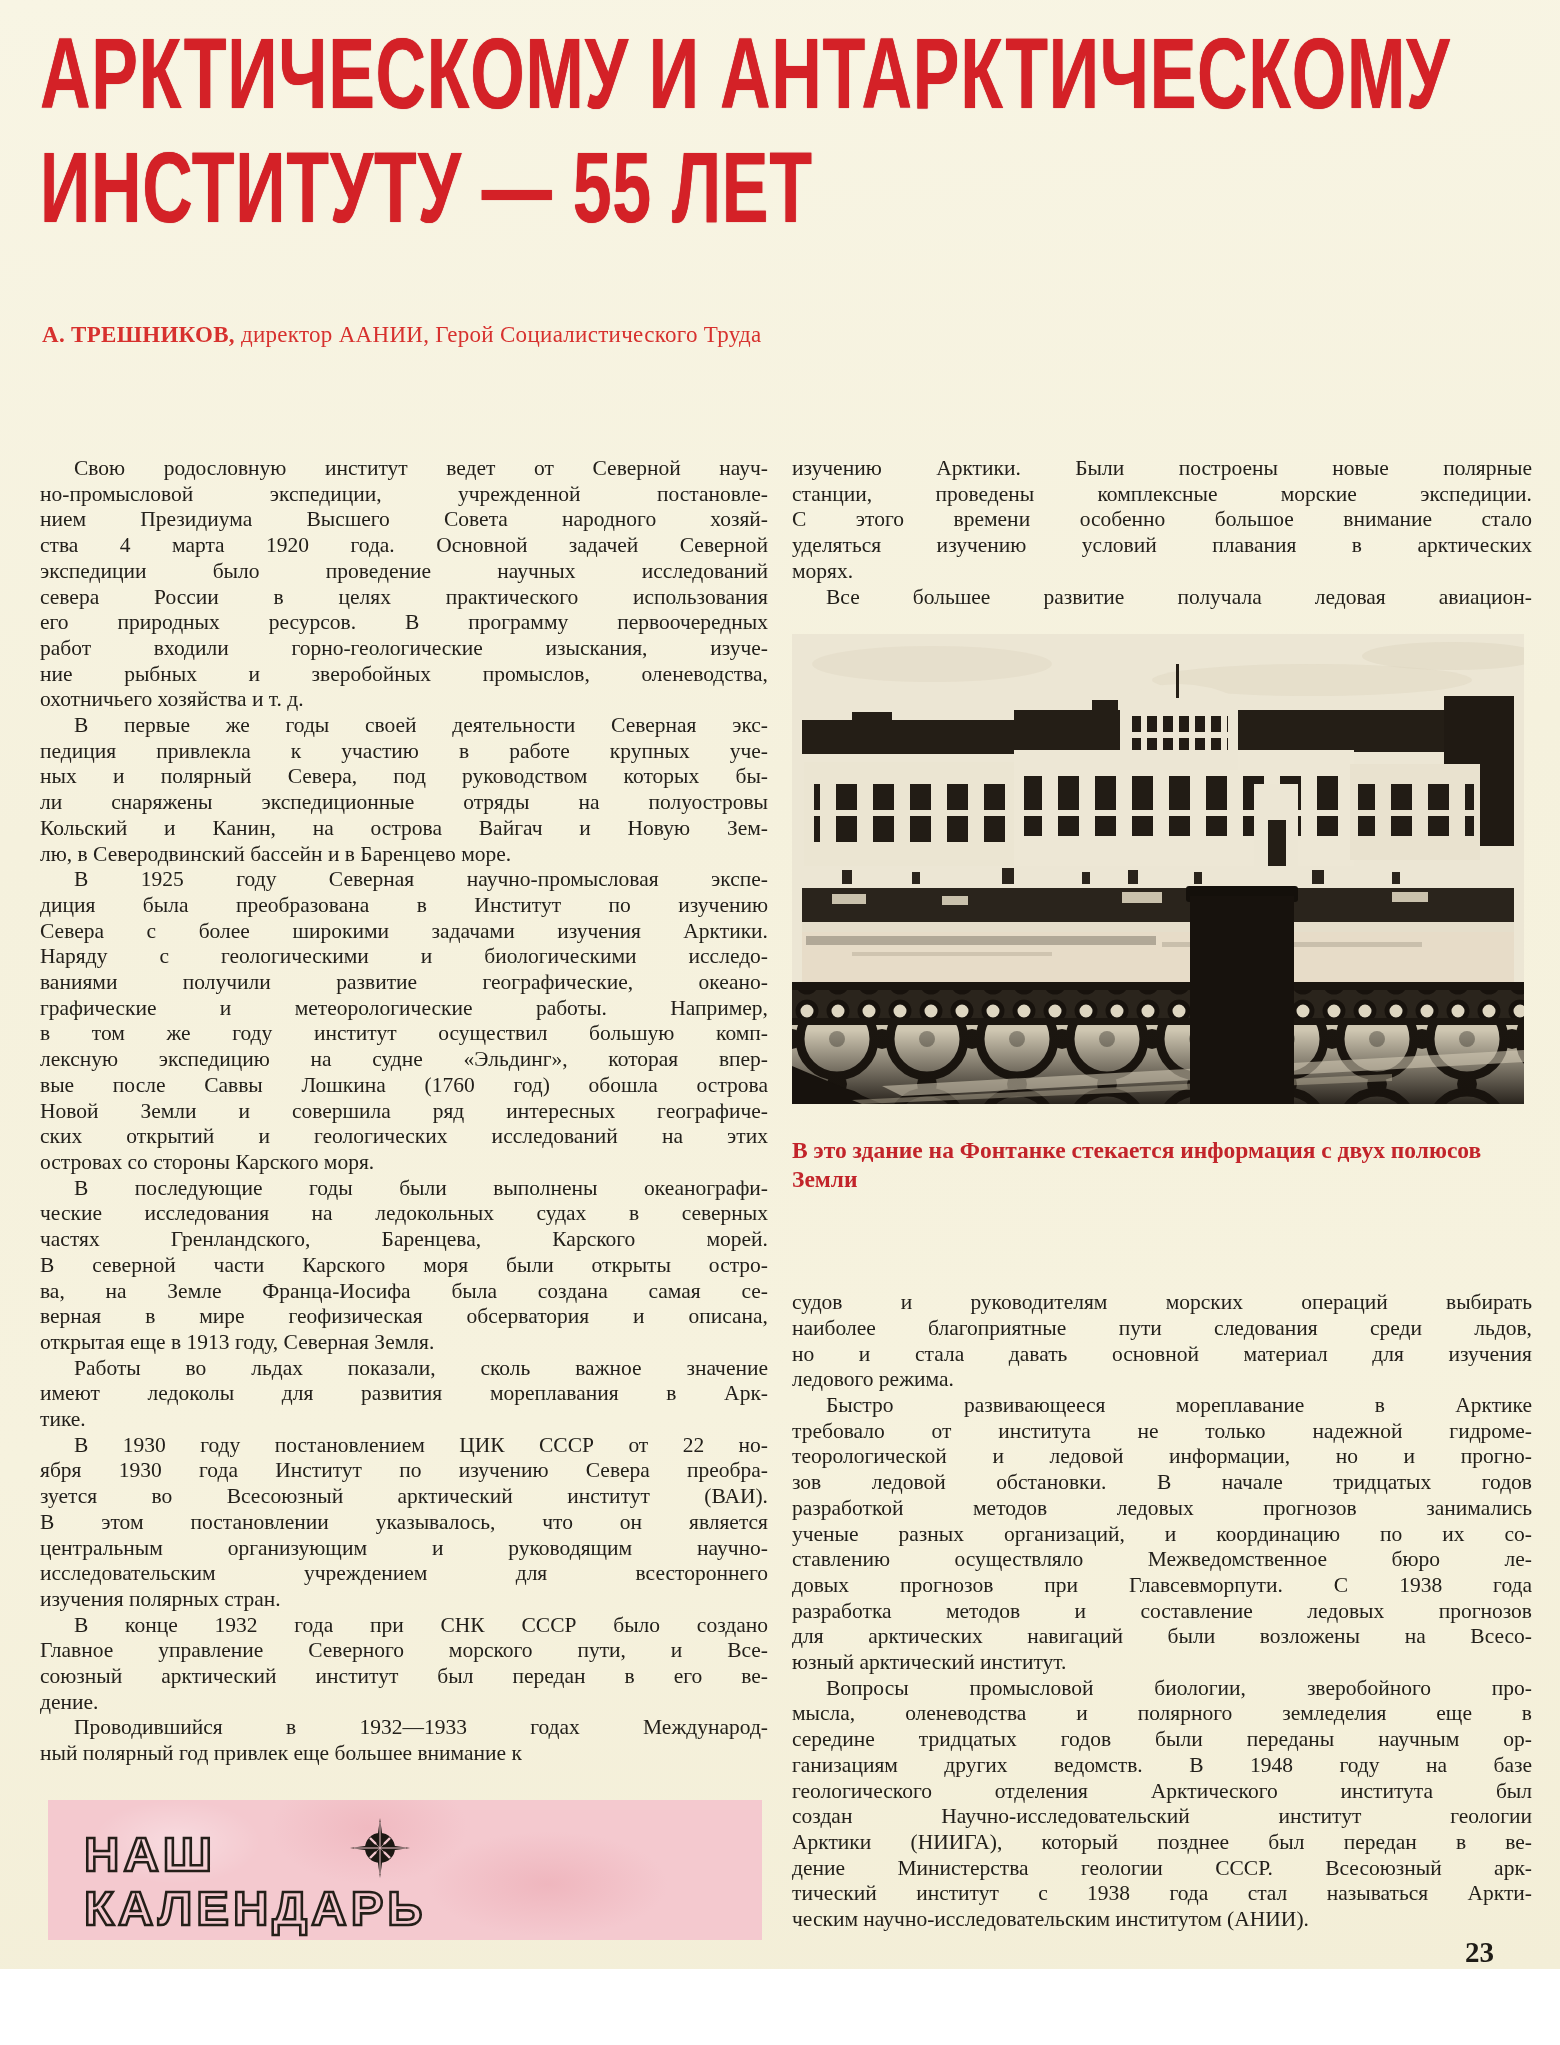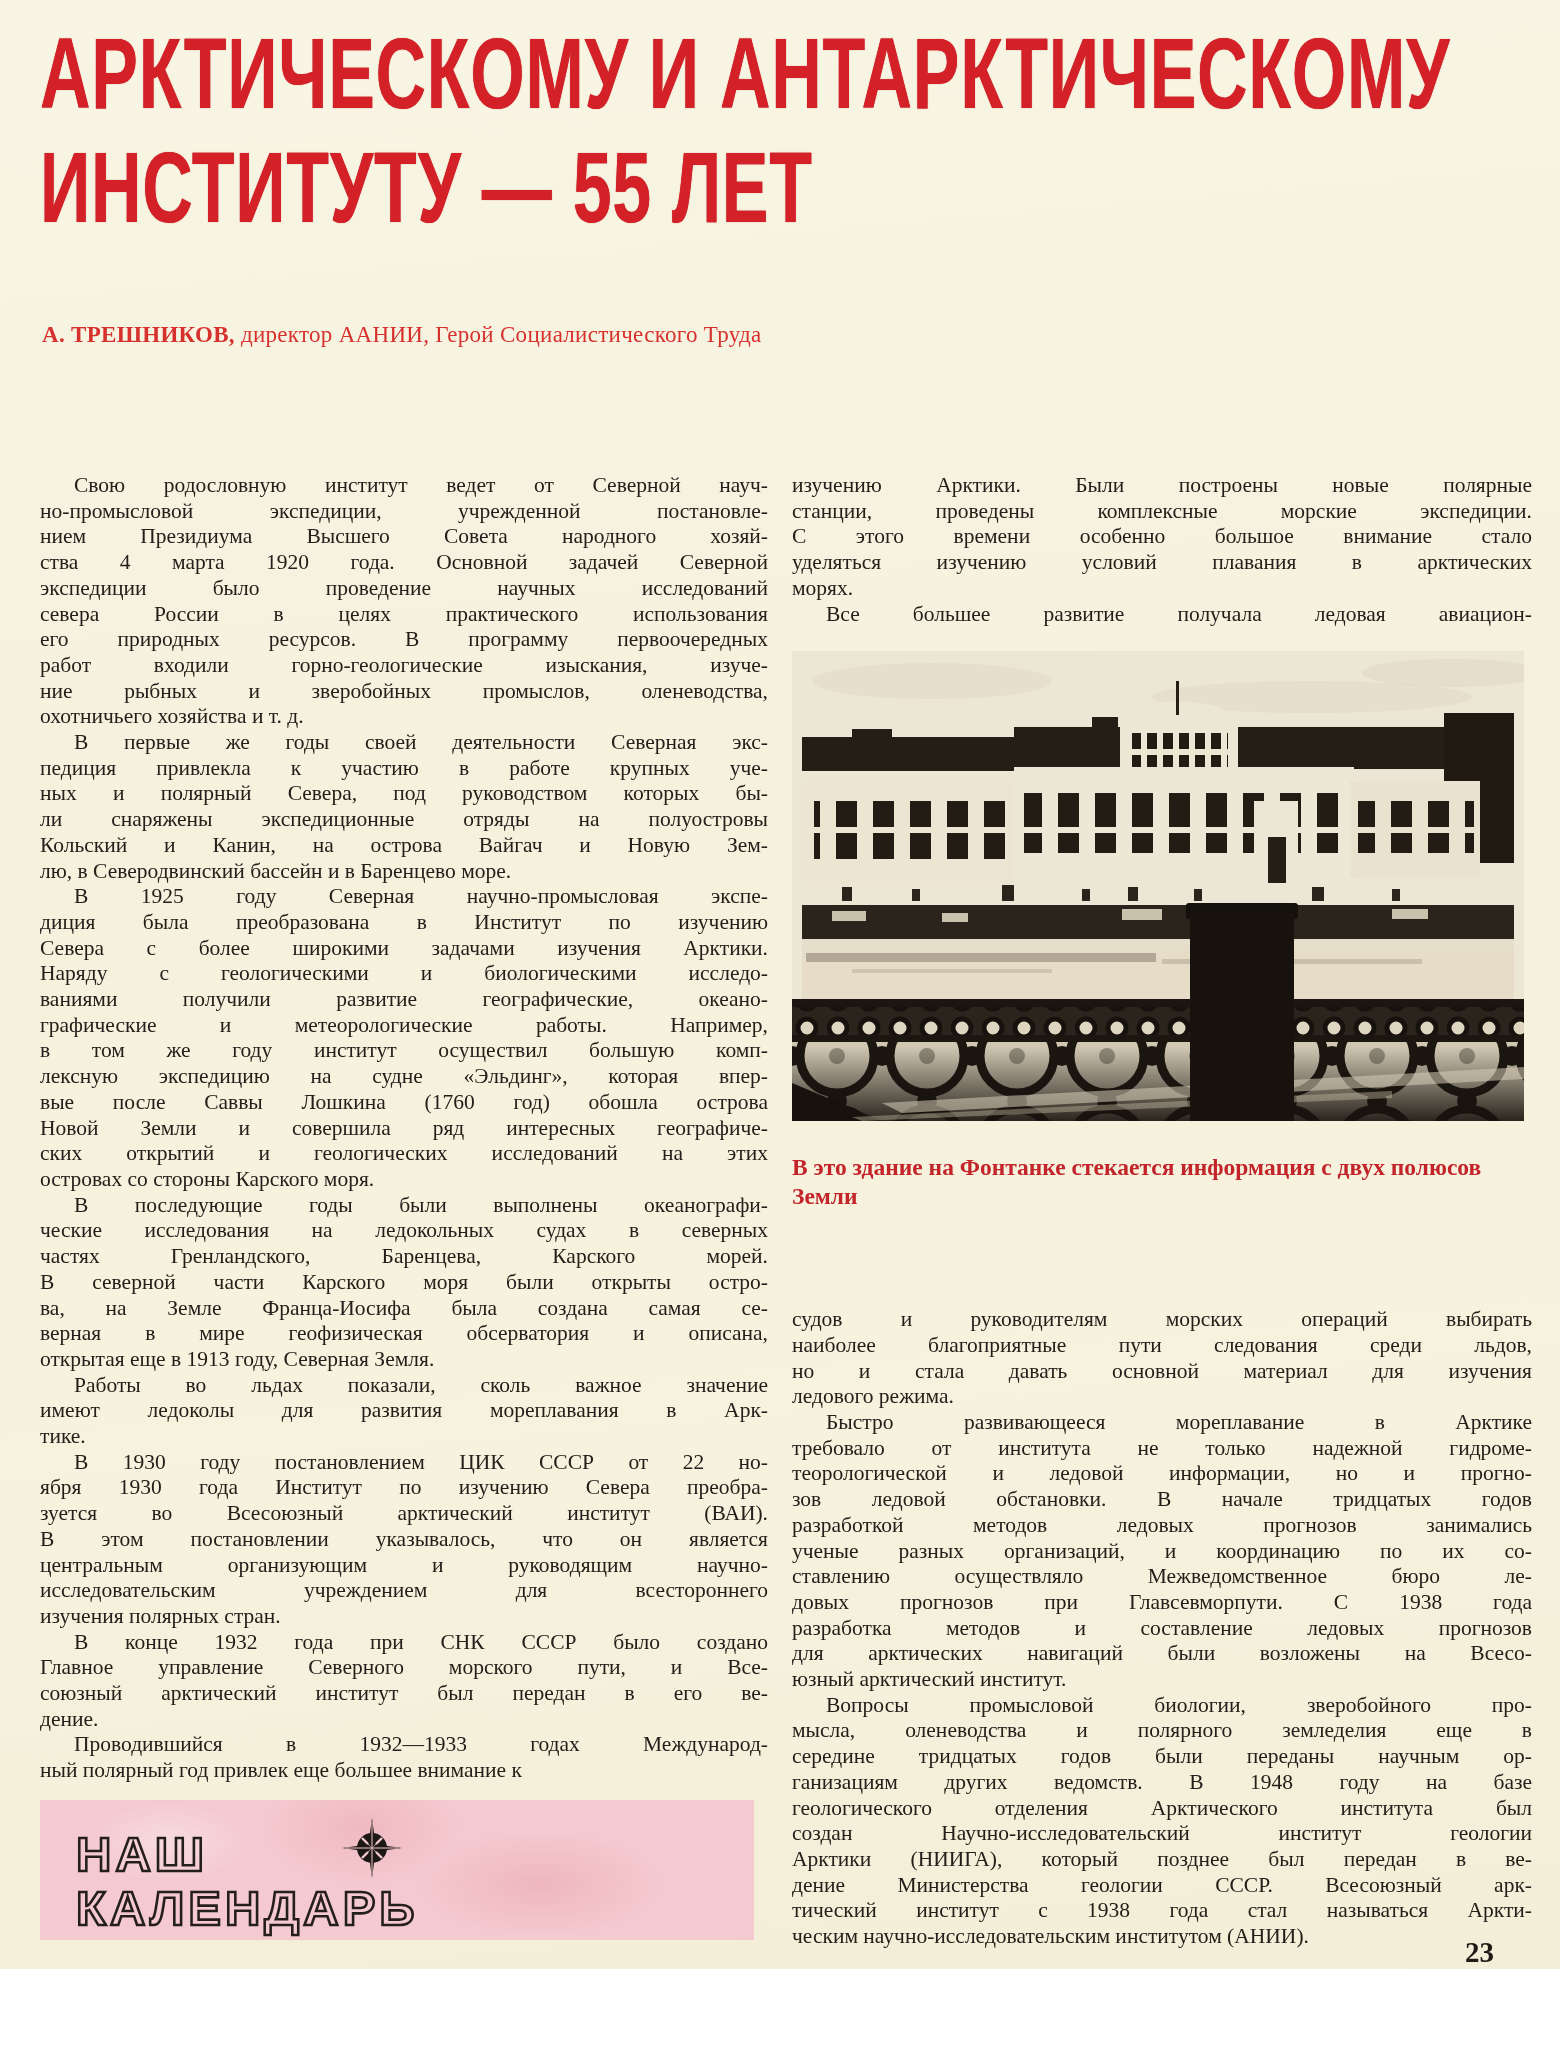--- a/index.html
+++ b/index.html
@@ -23,40 +23,40 @@
     transform:scaleX(0.70);transform-origin:0 50%;
     text-shadow:0 0 1px #b51d22;
   }
   .byline{
     position:absolute;left:42px;top:322px;margin:0;
     font-family:Liberation Serif, serif;
     font-size:23px;color:#d7312e;letter-spacing:.3px;
   }
   .byline b{font-weight:bold;}
   
-  .col{position:absolute;top:473px;font-size:21.5px;line-height:25.7px;}
+  .col{position:absolute;top:456px;font-size:21.5px;line-height:25.7px;}
   .col-left{left:40px;width:728px;}
   .col-right{left:792px;width:740px;}
   .para{margin:0;}
   .tl{min-height:25.7px;}
   .tl.just{text-align:justify;text-align-last:justify;}
   .tl.last{text-align:left;text-align-last:left;}
   .tl.first{text-indent:34px;}
   
   .photo-fig{margin:24px 0 0 0;}
   .photo-fig svg{display:block;}
   .photo-caption{
     margin:32px 0 0 0;max-width:705px;
     font-weight:bold;font-size:23.5px;line-height:29px;
     color:#c2242a;
   }
   .right-bottom{margin-top:96px;}
   
   .badge{
-    position:absolute;left:40px;top:1800px;width:714px;height:140px;
+    position:absolute;left:48px;top:1800px;width:714px;height:140px;
     background:
       radial-gradient(ellipse 120px 60px at 18% 30%, rgba(255,255,255,.35), rgba(255,255,255,0) 70%),
       radial-gradient(ellipse 160px 70px at 70% 60%, rgba(233,160,170,.45), rgba(233,160,170,0) 75%),
       radial-gradient(ellipse 140px 80px at 45% 20%, rgba(236,170,178,.5), rgba(236,170,178,0) 70%),
       #f4c9cf;
     text-align: right;
   }
   .badge-line{
     position:absolute;left:36px;margin:0;
     font-family:"Liberation Sans",sans-serif;font-weight:bold;

